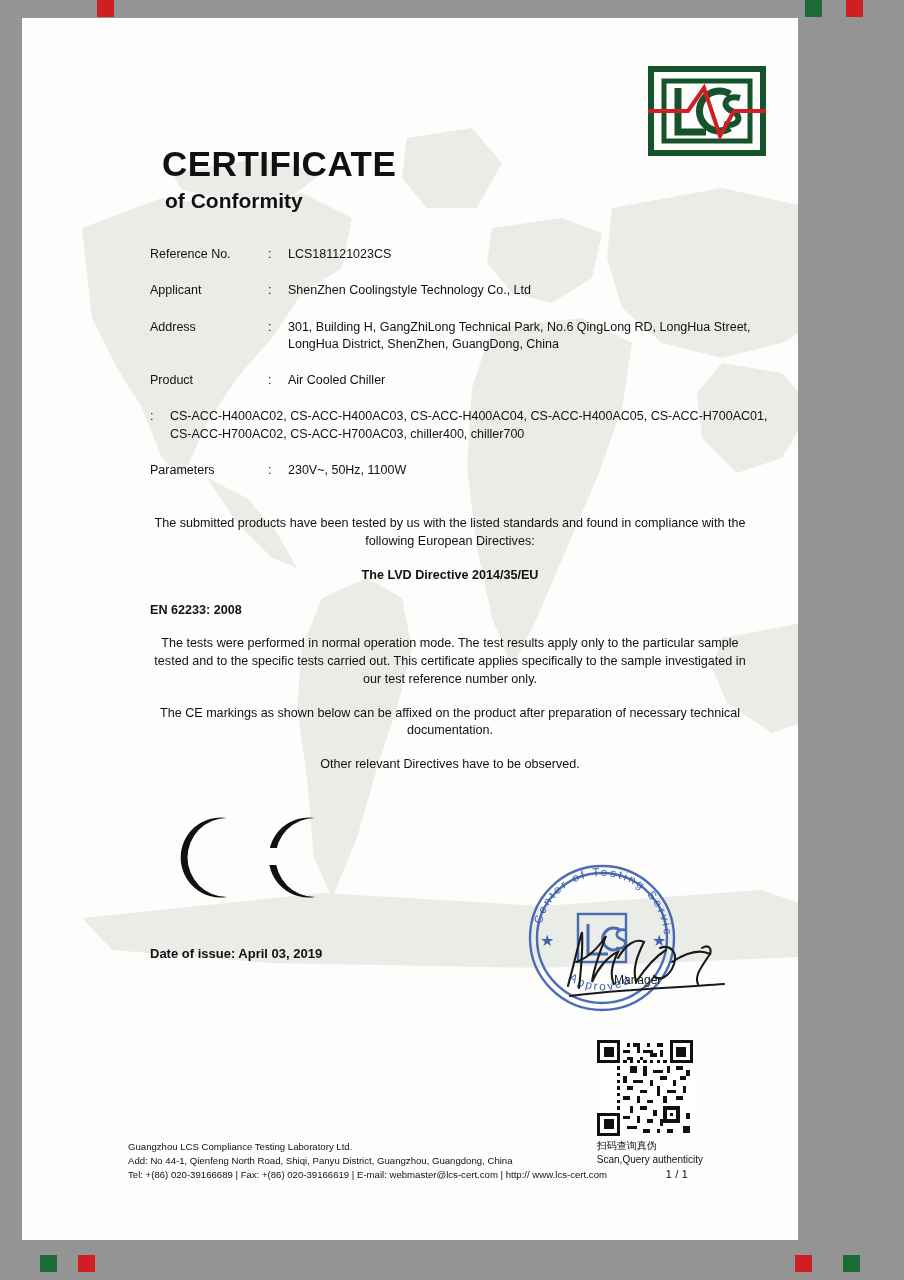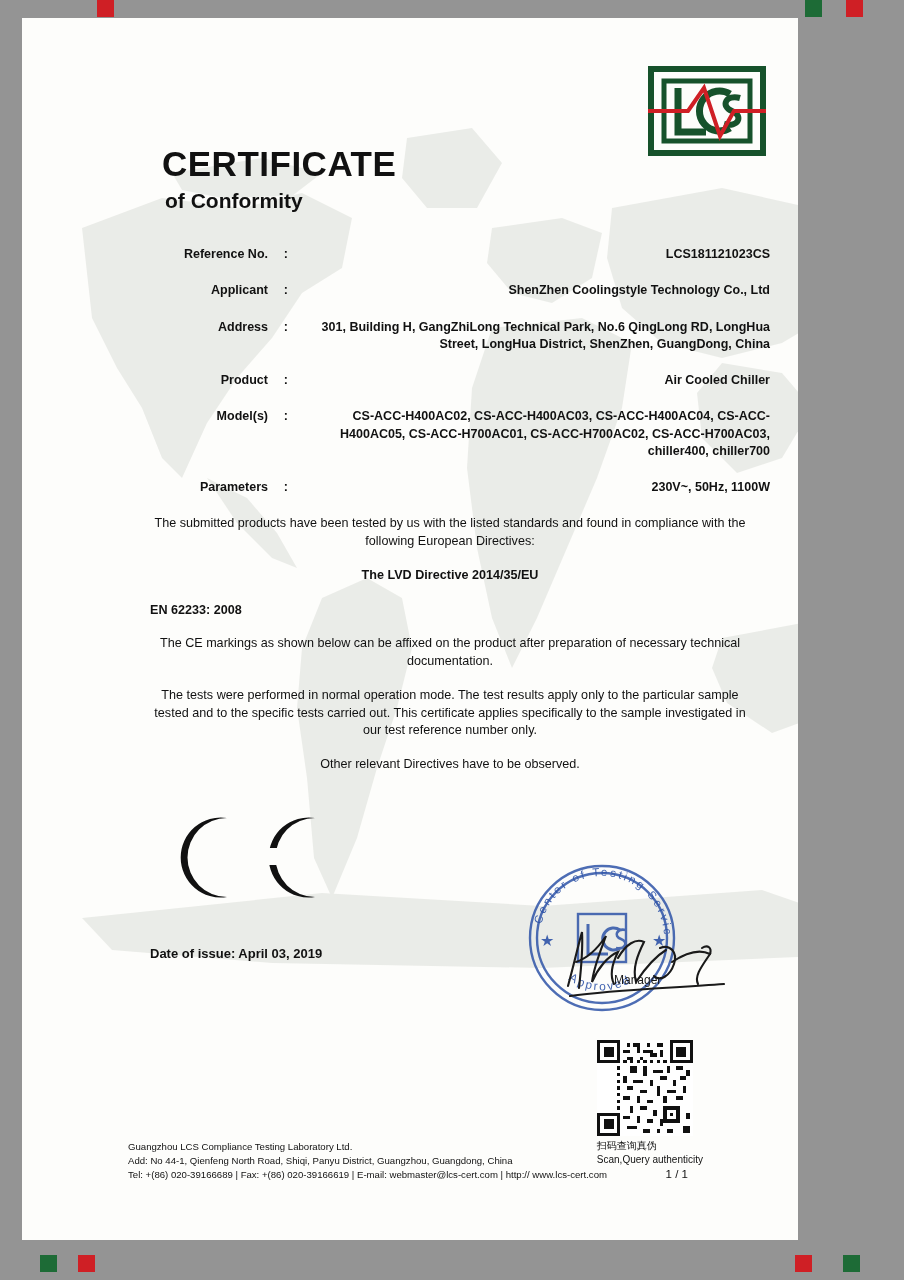--- a/index.html
+++ b/index.html
@@ -84,25 +84,24 @@
   
   .fields {
     position: absolute;
     left: 128px;
     top: 228px;
     width: 620px;
   }
   .field-row {
     display: flex;
     font-size: 12.5px;
-    font-weight: bold;
+    font-weight: normal;
     color: #111;
     margin-bottom: 19px;
     line-height: 1.38;
-    text-align: right;
   }
   .field-label { width: 118px; flex: none; }
   .field-colon { width: 20px; flex: none; }
   .field-value { flex: 1; }
 
   
   .body-block {
     position: absolute;
     left: 128px;
     top: 497px;
@@ -290,41 +289,40 @@
         <div class="field-value">301, Building H, GangZhiLong Technical Park, No.6 QingLong RD, LongHua Street, LongHua District, ShenZhen, GuangDong, China</div>
       </div>
 
       <div class="field-row">
         <div class="field-label">Product</div>
         <div class="field-colon">:</div>
         <div class="field-value">Air Cooled Chiller</div>
       </div>
 
       <div class="field-row">
-        <div class="field-label">Model(s)</div>
         <div class="field-colon">:</div>
         <div class="field-value">CS-ACC-H400AC02, CS-ACC-H400AC03, CS-ACC-H400AC04, CS-ACC-H400AC05, CS-ACC-H700AC01, CS-ACC-H700AC02, CS-ACC-H700AC03, chiller400, chiller700</div>
       </div>
 
       <div class="field-row">
         <div class="field-label">Parameters</div>
         <div class="field-colon">:</div>
         <div class="field-value">230V~, 50Hz, 1100W</div>
       </div>
 
     </div>
 
     <div class="body-block">
       <div class="para">The submitted products have been tested by us with the listed standards and found in compliance with the following European Directives:</div>
       <div class="para bold">The LVD Directive 2014/35/EU</div>
       <div class="standards">
         <div>EN 62233: 2008</div>
       </div>
+      <div class="para">The tests were performed in normal operation mode. The test results apply only to the particular sample tested and to the specific tests carried out. This certificate applies specifically to the sample investigated in our test reference number only.</div>
       <div class="para">The CE markings as shown below can be affixed on the product after preparation of necessary technical documentation.</div>
-      <div class="para">The tests were performed in normal operation mode. The test results apply only to the particular sample tested and to the specific tests carried out. This certificate applies specifically to the sample investigated in our test reference number only.</div>
       <div class="para">Other relevant Directives have to be observed.</div>
     </div>
 
     <svg class="ce-mark" viewBox="0 0 160 95">
       <path d="M62,8 A40,40 0 1,0 62,87 A30,30 0 1,1 62,8 Z" fill="#111"></path>
       <path d="M150,8 A40,40 0 1,0 150,87 A30,30 0 1,1 150,8 Z" fill="#111"></path>
       <rect x="103" y="38" width="36" height="17" fill="#fdfdfb"></rect>
     </svg>
 
     <div class="date-issue">Date of issue: April 03, 2019</div>

